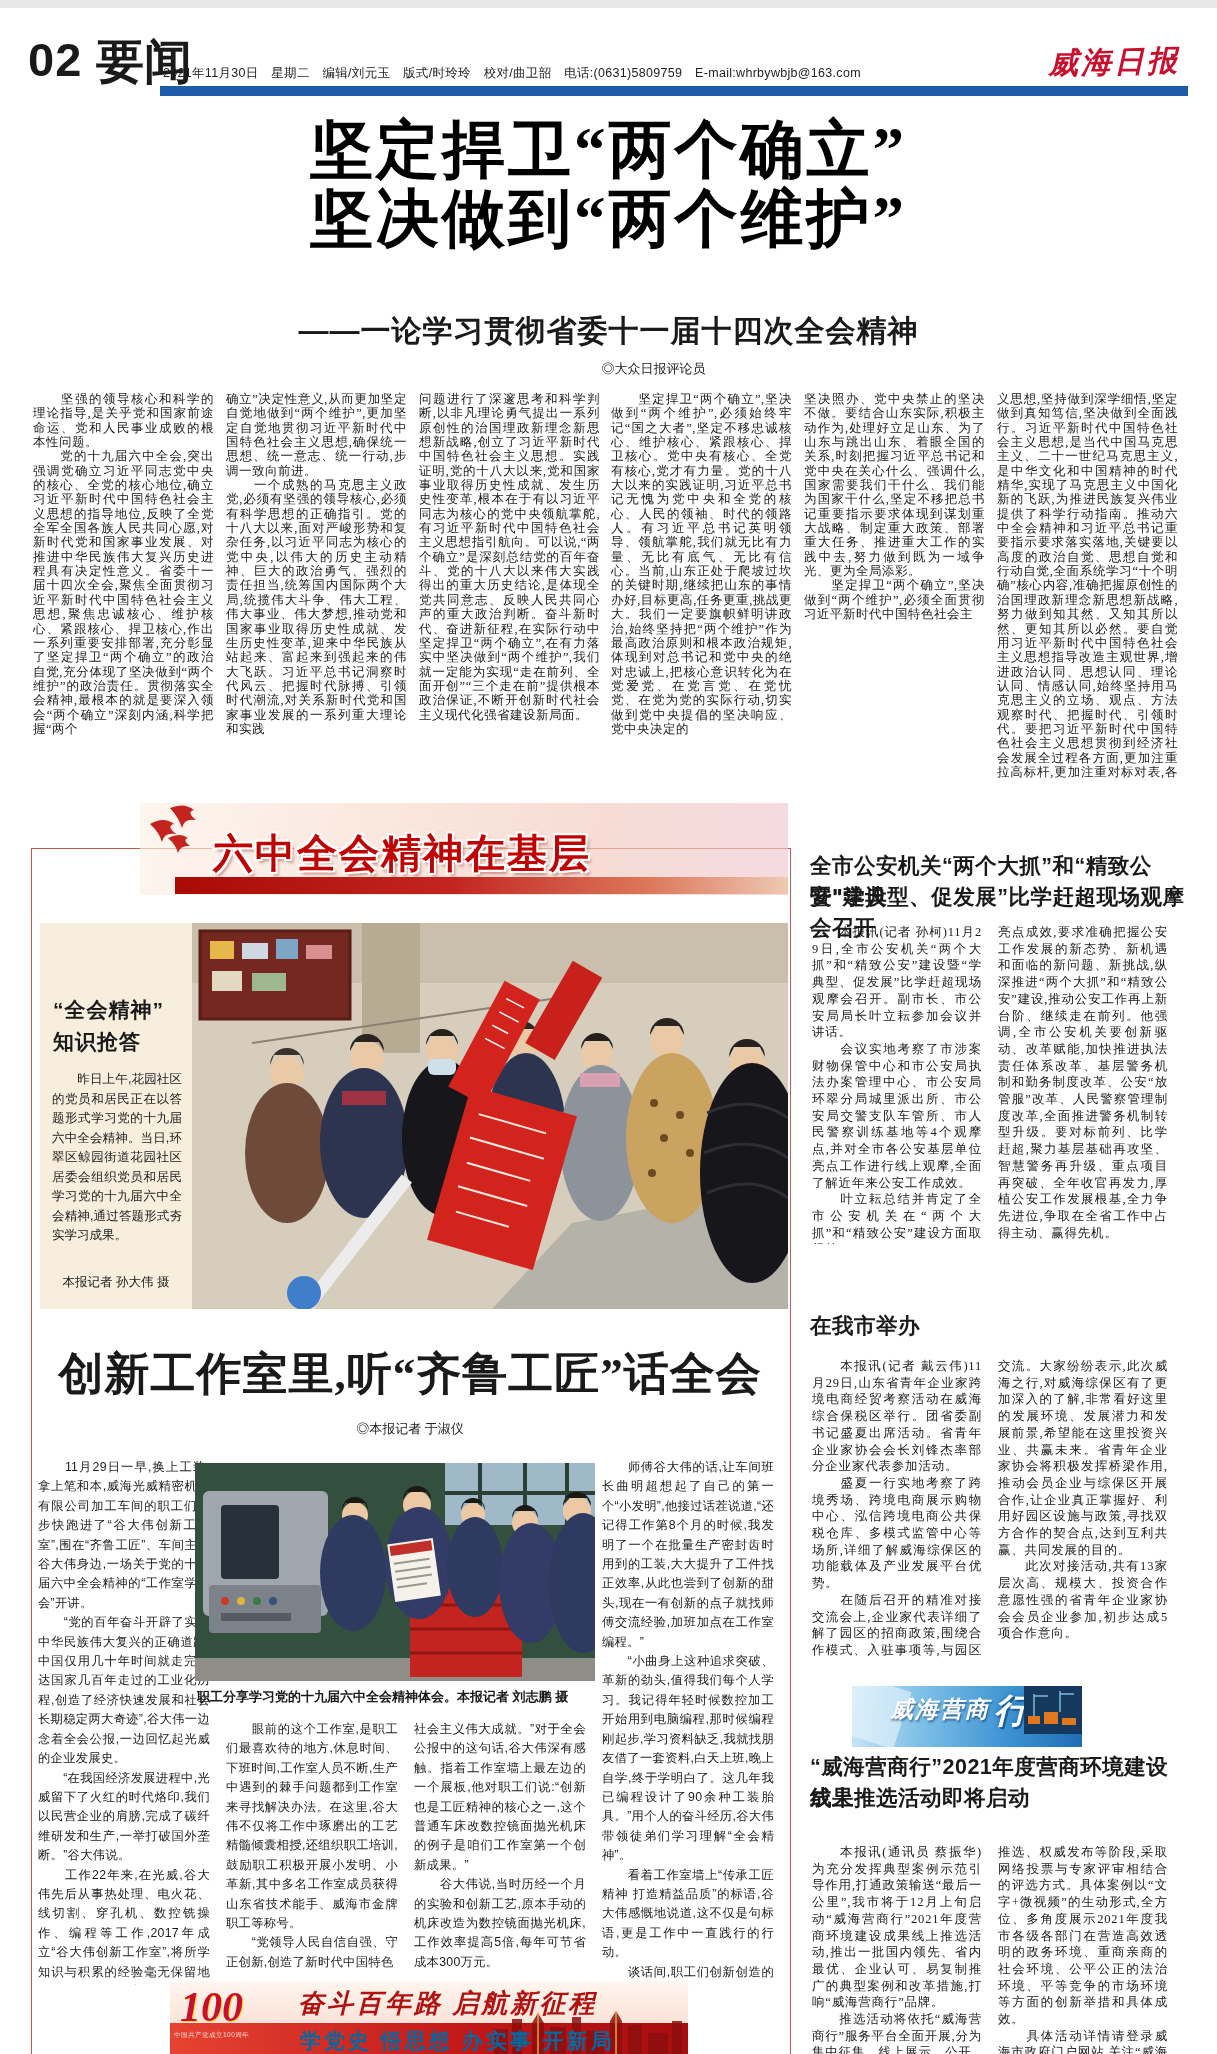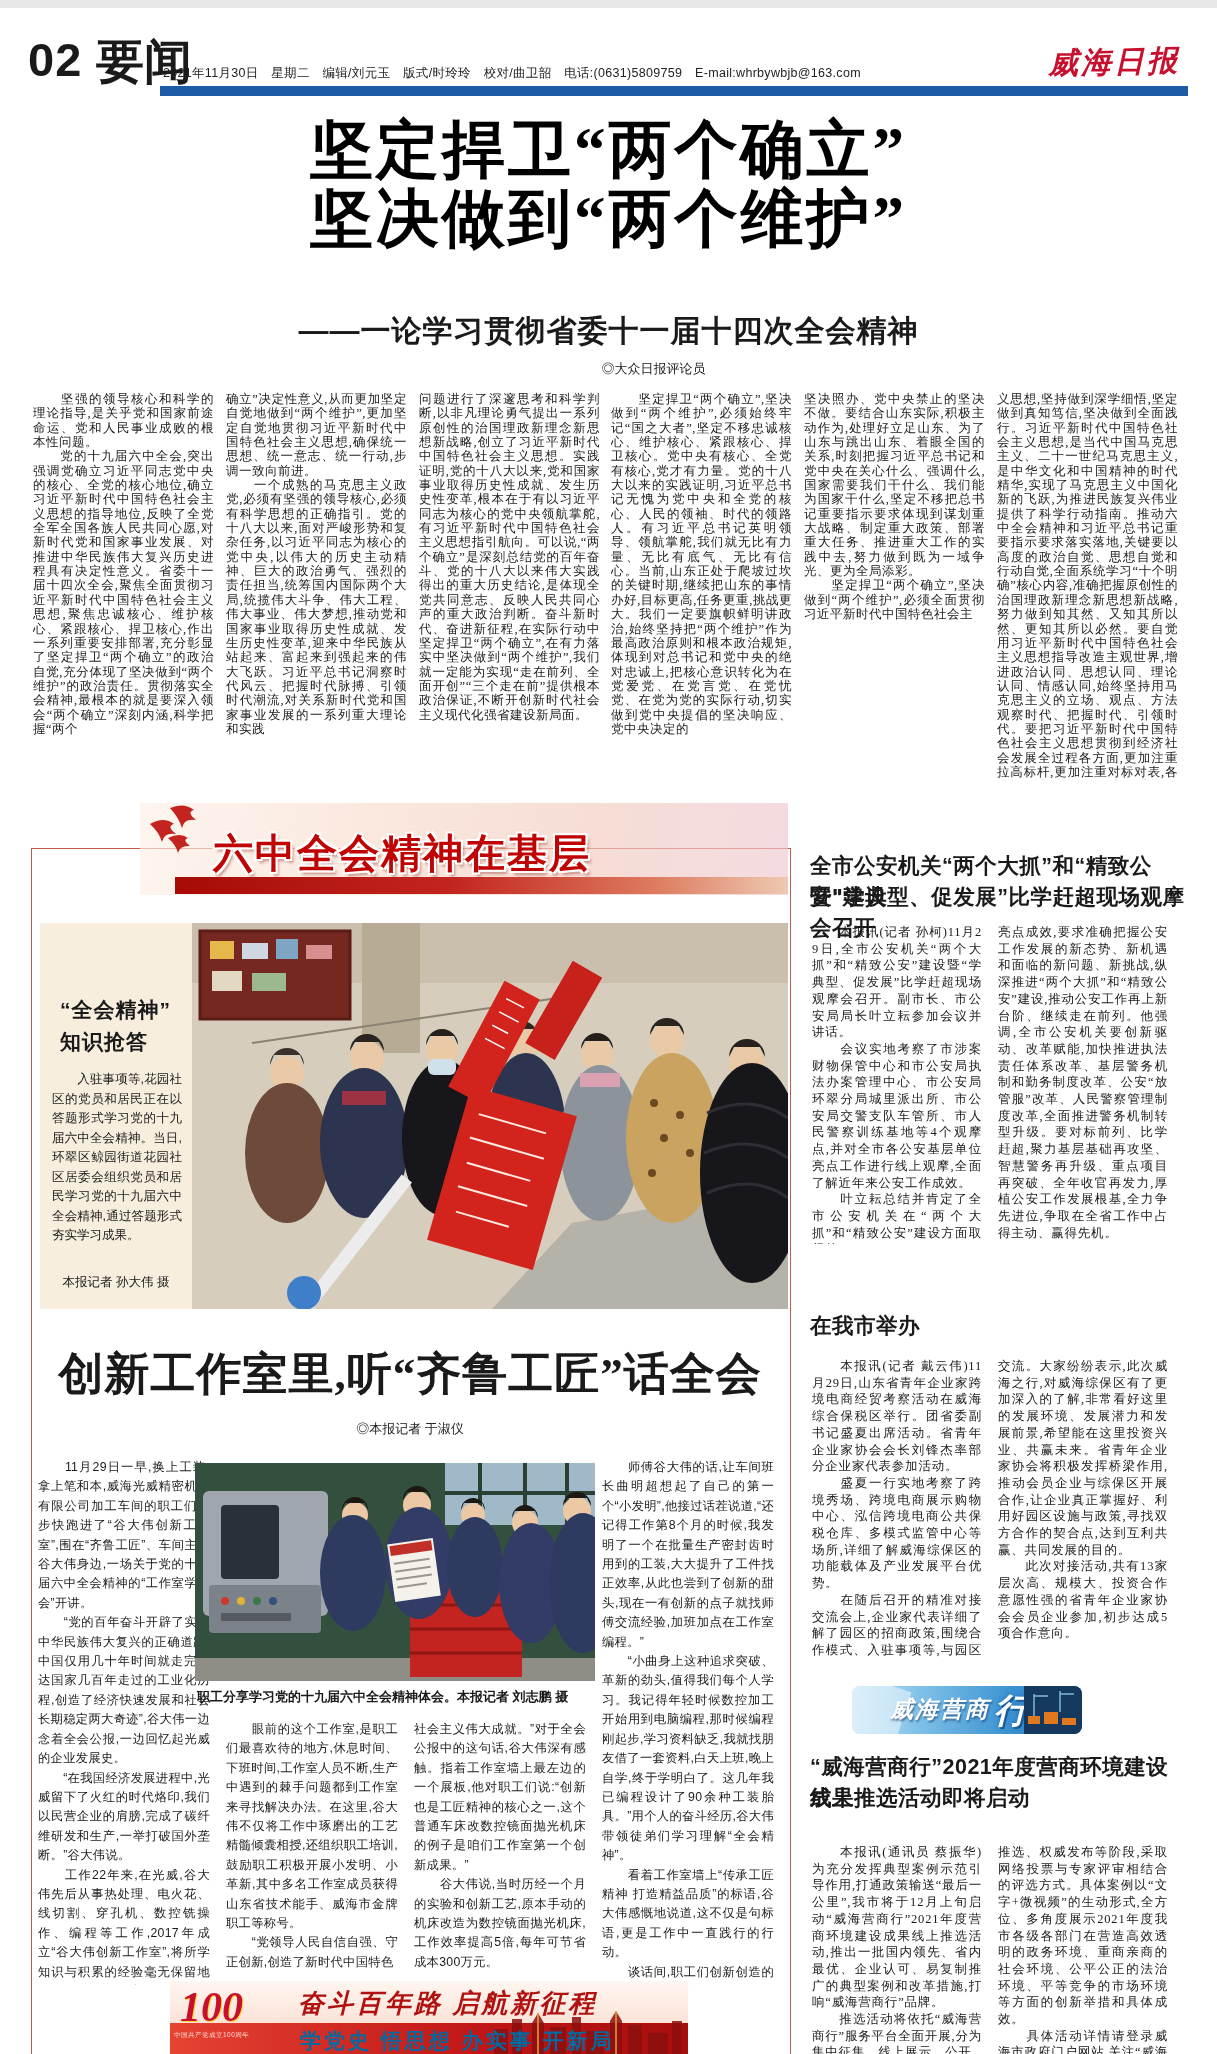--- a/index.html
+++ b/index.html
@@ -24,34 +24,34 @@
          font-size:12.5px;line-height:14.35px;letter-spacing:.5px;}
   
   .featbox{left:31px;top:840px;width:758px;height:1208px;border:1px solid #c05a50;}
   .bwash{left:140px;top:795px;width:648px;height:92px;opacity:.65;
          background:linear-gradient(100deg,#fcf0e6,#f7d9c9 40%,#f2cabe 70%,#efc7d0);}
   .bbar{left:175px;top:869px;width:613px;height:17px;
         background:linear-gradient(90deg,#a80b06,#c3241f 45%,#dd7a5e 78%,#eec9b2);}
   .btitle{left:213px;top:818px;font-size:40px;font-weight:900;color:#c00404;letter-spacing:2px;
           text-shadow:-2px -2px 0 #fff,2px -2px 0 #fff,-2px 2px 0 #fff,2px 2px 0 #fff,3px 4px 3px rgba(140,30,20,.45);}
   .quizbox{left:40px;top:915px;width:152px;height:386px;background:#f7eedd;}
-  .quizt{left:60px;font-size:21px;font-weight:900;letter-spacing:1px;}
+  .quizt{left:53px;font-size:21px;font-weight:900;letter-spacing:1px;}
   .quizbody{left:52px;top:1062px;width:130px;font-size:12.5px;line-height:19.5px;}
   .quizcredit{left:46px;top:1266px;width:140px;font-size:12.5px;text-align:center;}
   .wshl{left:31px;top:1336px;width:758px;text-align:center;font-family:"Liberation Serif",serif;
         font-weight:900;font-size:45px;letter-spacing:1px;}
   .wsby{left:31px;top:1412px;width:758px;text-align:center;font-size:13px;color:#222;}
   .wscol{width:172px;font-size:12.3px;line-height:19.4px;letter-spacing:.3px;}
   .caption{left:197px;top:1680px;width:402px;font-size:13px;font-weight:700;}
   
   .rhl{left:810px;width:380px;font-size:21.5px;font-weight:700;line-height:31px;letter-spacing:.5px;}
   .rcol{width:170px;font-family:"Liberation Serif",serif;font-size:12.5px;line-height:16.7px;letter-spacing:.8px;}
   
-  .bizbanner{left:852px;top:1678px;width:230px;height:48px;overflow:hidden;
-             background:linear-gradient(95deg,#c9e7f7,#7fc0e8 30%,#3c93d2 68%,#1f6db4);border-radius:8px;}
+  .bizbanner{left:852px;top:1678px;width:230px;height:61px;overflow:hidden;
+             background:linear-gradient(95deg,#c9e7f7,#7fc0e8 30%,#3c93d2 68%,#1f6db4);}
   .bizt{position:absolute;left:38px;top:8px;font-size:23px;font-weight:900;font-style:italic;
         color:#fff;letter-spacing:2px;text-shadow:1px 2px 2px rgba(20,60,110,.6);}
   .bizt2{position:absolute;left:142px;top:2px;font-size:34px;font-weight:900;font-style:italic;
          font-family:"Liberation Serif",serif;color:#fff;text-shadow:0 0 4px #1f6db4,2px 2px 0 #17578f;}
   
   .cent{left:170px;top:1973px;width:518px;height:73px;overflow:hidden;}
   .centtop{position:absolute;left:0;top:0;width:518px;height:42px;background:linear-gradient(#fff6f0,#fbe3d8);}
   .centbot{position:absolute;left:0;top:42px;width:518px;height:31px;
            background:linear-gradient(90deg,#e64333,#c01616 60%,#a80d0d);}
   .cent100{position:absolute;left:10px;top:2px;font-size:42px;font-weight:900;font-style:italic;
@@ -94,21 +94,21 @@
       <path d="M30 6 Q44 0 54 8 Q46 10 56 18 Q44 16 42 26 Q39 16 30 6Z"></path>
       <path d="M10 22 Q24 14 34 22 Q26 24 36 32 Q24 30 22 40 Q19 30 10 22Z"></path>
       <path d="M28 36 Q40 30 48 36 Q42 38 50 44 Q40 43 38 51 Q36 43 28 36Z"></path>
     </g>
   </svg>
   <div class="abs btitle sans">六中全会精神在基层</div>
 
   <div class="abs quizbox"></div>
   <div class="abs quizt" style="top:988px">“全会精神”</div>
   <div class="abs quizt" style="top:1020px">知识抢答</div>
-  <div class="abs quizbody jcol">　　入驻事项等,花园社区的党员和居民正在以答题形式学习党的十九届六中全会精神。当日,环翠区鲸园街道花园社区居委会组织党员和居民学习党的十九届六中全会精神,通过答题形式夯实学习成果。</div>
+  <div class="abs quizbody jcol">　　昨日上午,花园社区的党员和居民正在以答题形式学习党的十九届六中全会精神。当日,环翠区鲸园街道花园社区居委会组织党员和居民学习党的十九届六中全会精神,通过答题形式夯实学习成果。</div>
   <div class="abs quizcredit">本报记者 孙大伟 摄</div>
 
   <svg class="abs" style="left:192px;top:915px" width="596" height="386" viewBox="0 0 596 386">
     <rect width="596" height="386" fill="#d6cdbd"></rect>
     <rect y="0" width="596" height="60" fill="#c9bfac"></rect>
     <polygon points="380,300 596,260 596,386 300,386" fill="#b5b2a9"></polygon>
     <rect x="8" y="8" width="150" height="88" fill="#74281f" stroke="#5a1d16" stroke-width="3"></rect>
     <rect x="18" y="18" width="24" height="18" fill="#e6b84c"></rect>
       <rect x="50" y="20" width="26" height="16" fill="#cfd8e2"></rect>
     <rect x="84" y="16" width="22" height="20" fill="#7fa5c4"></rect>

